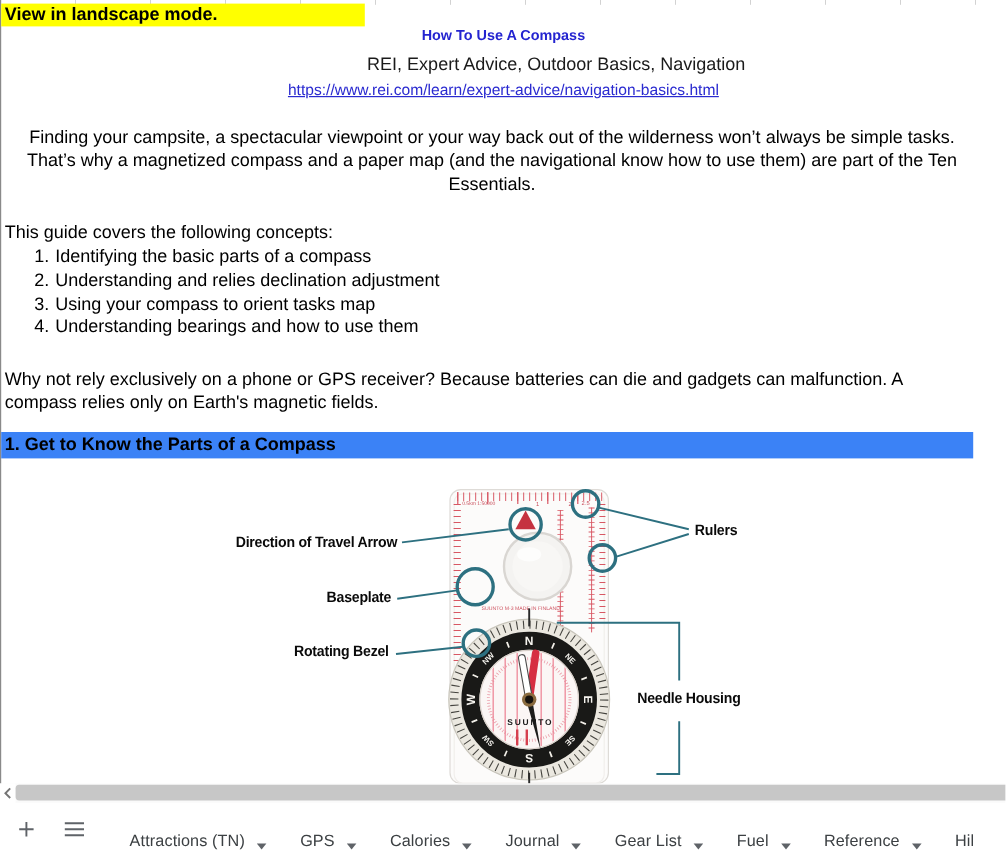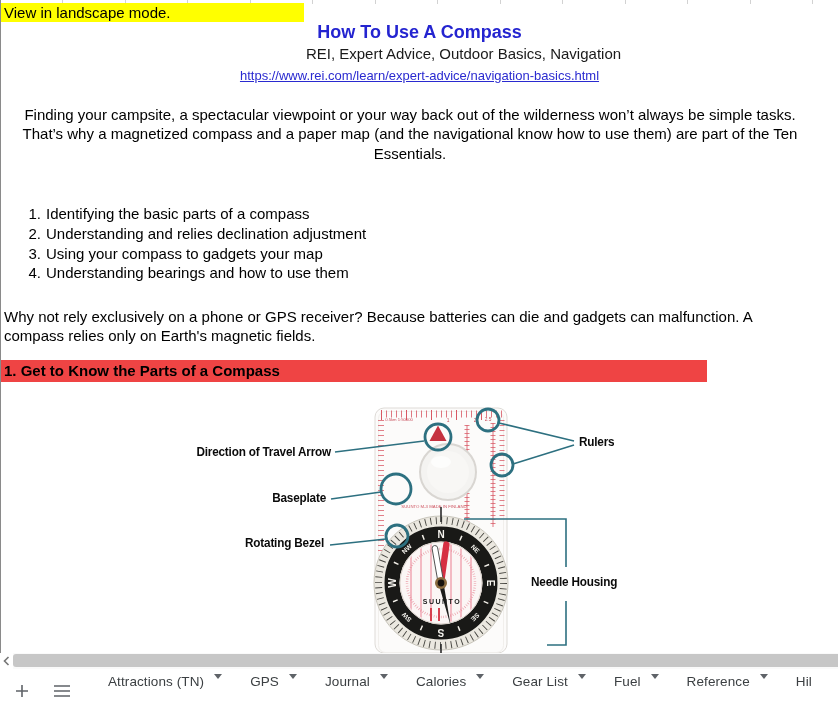--- a/index.html
+++ b/index.html
@@ -4,32 +4,32 @@
 <style>
   html,body{margin:0;padding:0;background:#fff;}
   body{width:838px;height:712px;overflow:hidden;font-family:"Liberation Sans",sans-serif;color:#000;}
   .page{position:relative;width:838px;height:712px;background:#fff;}
 
   
   .doc{position:absolute;top:0;left:0;width:838px;height:653px;background:#fff;border-left:1px solid #8a8a8a;box-sizing:border-box;}
   .grid-strip{position:absolute;top:0;left:0;right:0;height:4px;
     background:repeating-linear-gradient(to right,transparent 0 61.5px,#d2d2d2 61.5px 62.5px);}
   .note-bar{position:absolute;top:3px;left:0;width:303px;height:19px;background:#ffff00;
-    font-weight:normal;font-size:15px;line-height:19px;padding-left:3px;box-sizing:border-box;}
+    font-weight:bold;font-size:15px;line-height:19px;padding-left:3px;box-sizing:border-box;}
   .title{position:absolute;top:22px;left:0;width:100%;text-align:center;
-    font-size:18px;font-weight:bold;color:#2424d0;}
+    font-size:12px;font-weight:bold;color:#2424d0;}
   .subtitle{position:absolute;top:45px;left:0;width:100%;text-align:center;font-size:15px;color:#1a1a1a;padding-left:44px;}
   .link-row{position:absolute;top:66px;left:0;width:100%;text-align:center;}
   .link-row a{font-size:13px;color:#2a2ad0;text-decoration:underline;cursor:pointer;}
   .para{position:absolute;left:3px;width:812px;font-size:15px;line-height:19.4px;}
   .p1{top:105px;text-align:center;} .p-guide{top:184px;} .p-why{top:307px;}
   .clist{position:absolute;left:3px;top:204px;font-size:15px;line-height:19.8px;}
   .clist .row{display:flex;}
   .clist .num{width:37px;text-align:right;margin-right:5px;}
-  .heading-bar{position:absolute;top:360px;left:0;width:706px;height:22px;background:#ef4444;
+  .heading-bar{position:absolute;top:360px;left:0;width:810px;height:22px;background:#3b82f6;
     font-size:15px;font-weight:bold;line-height:22px;padding-left:3px;box-sizing:border-box;}
 
   
   .figure{position:absolute;top:395px;left:0;width:838px;height:258px;}
   .figure svg{position:absolute;top:0;left:0;}
   .fig-label{position:absolute;font-weight:bold;font-size:12.5px;letter-spacing:-0.2px;
     color:#0a0a0a;white-space:nowrap;transform:scaleX(0.94);}
   .lbl-right{text-align:right;transform-origin:right;}
   .lbl-travel{top:50px;left:140px;width:190px;}
   .lbl-base{top:96px;left:140px;width:185px;}
@@ -43,21 +43,21 @@
     display:flex;align-items:center;justify-content:center;cursor:pointer;}
   .hscroll .thumb{position:absolute;left:13px;right:0;top:1px;height:13px;background:#c7c7c7;
     border-radius:3px 0 0 3px;cursor:pointer;}
 
   
   .tabbar{position:absolute;top:669px;left:0;right:0;bottom:0;background:#ffffff;
     display:flex;align-items:center;padding-left:8px;overflow:hidden;}
   .iconbtn{width:28px;height:28px;display:flex;align-items:center;justify-content:center;cursor:pointer;flex:0 0 auto;}
   .iconbtn + .iconbtn{margin-left:12px;}
   .tabs{display:flex;align-items:center;margin-left:18px;flex:0 0 auto;}
-  .tab{display:flex;align-items:flex-start;padding:0 14px;height:34px;cursor:pointer;flex:0 0 auto;}
+  .tab{display:flex;align-items:flex-end;padding:0 14px;height:34px;cursor:pointer;flex:0 0 auto;}
   .tab .tlabel{font-size:13.5px;color:#3c4043;letter-spacing:0.1px;white-space:nowrap;}
   .tab .tarrow{width:0;height:0;border-left:4px solid transparent;border-right:4px solid transparent;
     border-top:5px solid #5f6368;margin-left:10px;}
   .tab.cut{padding-right:0;}
 </style>
 </head>
 <body>
 
 <div class="page">
 
@@ -66,33 +66,34 @@
 
     <div class="note-bar">View in landscape mode.</div>
 
     <div class="title">How To Use A Compass</div>
     <div class="subtitle">REI, Expert Advice, Outdoor Basics, Navigation</div>
     <div class="link-row">
       <a>https://www.rei.com/learn/expert-advice/navigation-basics.html</a>
     </div>
 
     <div class="para p1">Finding your campsite, a spectacular viewpoint or your way back out of the wilderness won’t always be simple tasks. That’s why a magnetized compass and a paper map (and the navigational know how to use them) are part of the Ten Essentials.</div>
+    <div class="para p-guide">This guide covers the following concepts:</div>
 
     <div class="clist">
       <div class="row">
         <span class="num">1.</span>
         <span>Identifying the basic parts of a compass</span>
       </div>
       <div class="row">
         <span class="num">2.</span>
         <span>Understanding and relies declination adjustment</span>
       </div>
       <div class="row">
         <span class="num">3.</span>
-        <span>Using your compass to gadgets your map</span>
+        <span>Using your compass to orient tasks map</span>
       </div>
       <div class="row">
         <span class="num">4.</span>
         <span>Understanding bearings and how to use them</span>
       </div>
     </div>
 
     <div class="para p-why">Why not rely exclusively on a phone or GPS receiver? Because batteries can die and gadgets can malfunction. A compass relies only on Earth's magnetic fields.</div>
 
     <div class="heading-bar">1. Get to Know the Parts of a Compass</div>
@@ -230,25 +231,25 @@
     <div class="tabs">
       <div class="tab">
         <span class="tlabel">Attractions (TN)</span>
         <span class="tarrow"></span>
       </div>
       <div class="tab">
         <span class="tlabel">GPS</span>
         <span class="tarrow"></span>
       </div>
       <div class="tab">
+        <span class="tlabel">Calories</span>
+        <span class="tarrow"></span>
+      </div>
+      <div class="tab">
         <span class="tlabel">Journal</span>
-        <span class="tarrow"></span>
-      </div>
-      <div class="tab">
-        <span class="tlabel">Calories</span>
         <span class="tarrow"></span>
       </div>
       <div class="tab">
         <span class="tlabel">Gear List</span>
         <span class="tarrow"></span>
       </div>
       <div class="tab">
         <span class="tlabel">Fuel</span>
         <span class="tarrow"></span>
       </div>

